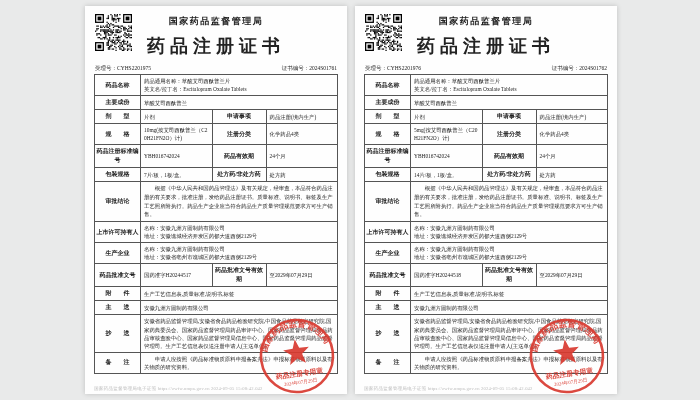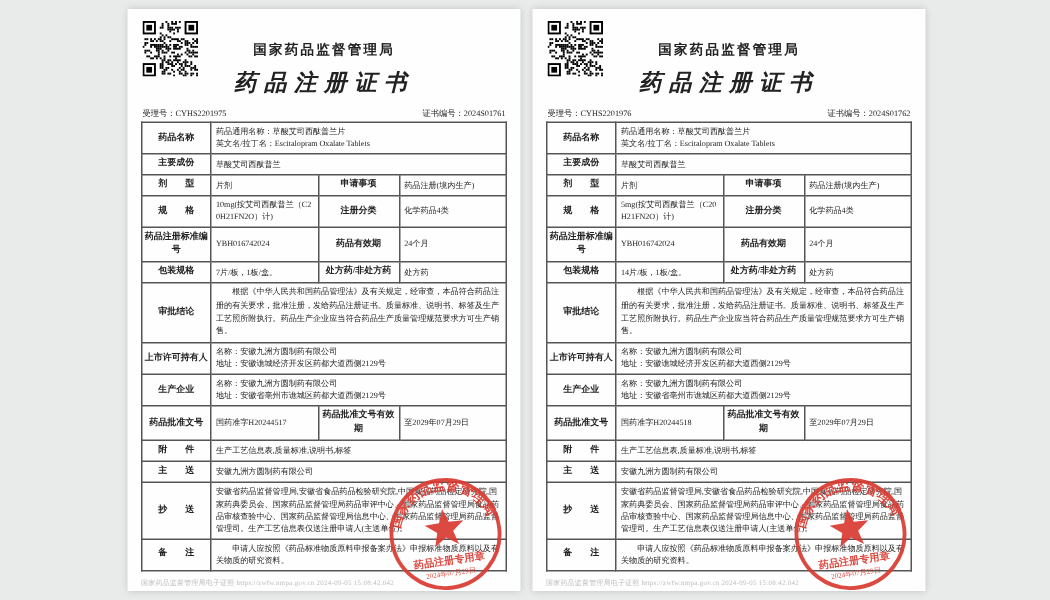--- a/index.html
+++ b/index.html
@@ -1,25 +1,25 @@
 <!DOCTYPE html>
 <html><head>
 <meta charset="utf-8">
 <style>
   html,body{margin:0;padding:0;width:700px;height:400px;overflow:hidden;
     background:#e9eaea;font-family:"Liberation Serif","DejaVu Serif",serif;}
   .stage{position:relative;width:700px;height:400px;}
   .cert{position:absolute;top:6px;width:262px;height:388px;background:#fefefe;
-    box-shadow:0 0 5px rgba(0,0,0,.18);box-sizing:border-box;padding:18px 9px;color:#222;}
+    box-shadow:0 0 5px rgba(0,0,0,.18);box-sizing:border-box;padding:6px 9px;color:#222;}
   .cert-left{left:85px}
   .cert-right{left:355px}
   .qr{position:absolute;top:8px;left:10px;width:37px;height:37px}
   .head{text-align:center;margin-top:3px;}
   .agency{font-size:9px;font-weight:bold;letter-spacing:1.5px;}
-  .title{font-size:15px;font-weight:bold;letter-spacing:5px;margin-top:6px;font-style:italic;}
+  .title{font-size:18px;font-weight:bold;letter-spacing:5px;margin-top:6px;}
   .meta{display:flex;justify-content:space-between;font-size:5.5px;margin:7px 1px 2px 1px;}
   table{width:100%;border-collapse:collapse;table-layout:fixed;}
   td{border:0.7px solid #555;font-size:5.4px;padding:2px 3px;vertical-align:middle;
      line-height:1.5;word-break:break-all;}
   td.lbl{font-weight:bold;text-align:center;font-size:6px;padding:2px 1px;}
   .two-line span{display:block;}
   .conclusion{line-height:1.6;}
   .seal{position:absolute;right:10px;bottom:-2px;width:80px;height:80px;opacity:.92;
     transform:rotate(-8deg);}
   .footer{position:absolute;left:9px;bottom:3px;font-size:4.6px;color:#bcbcbc;

